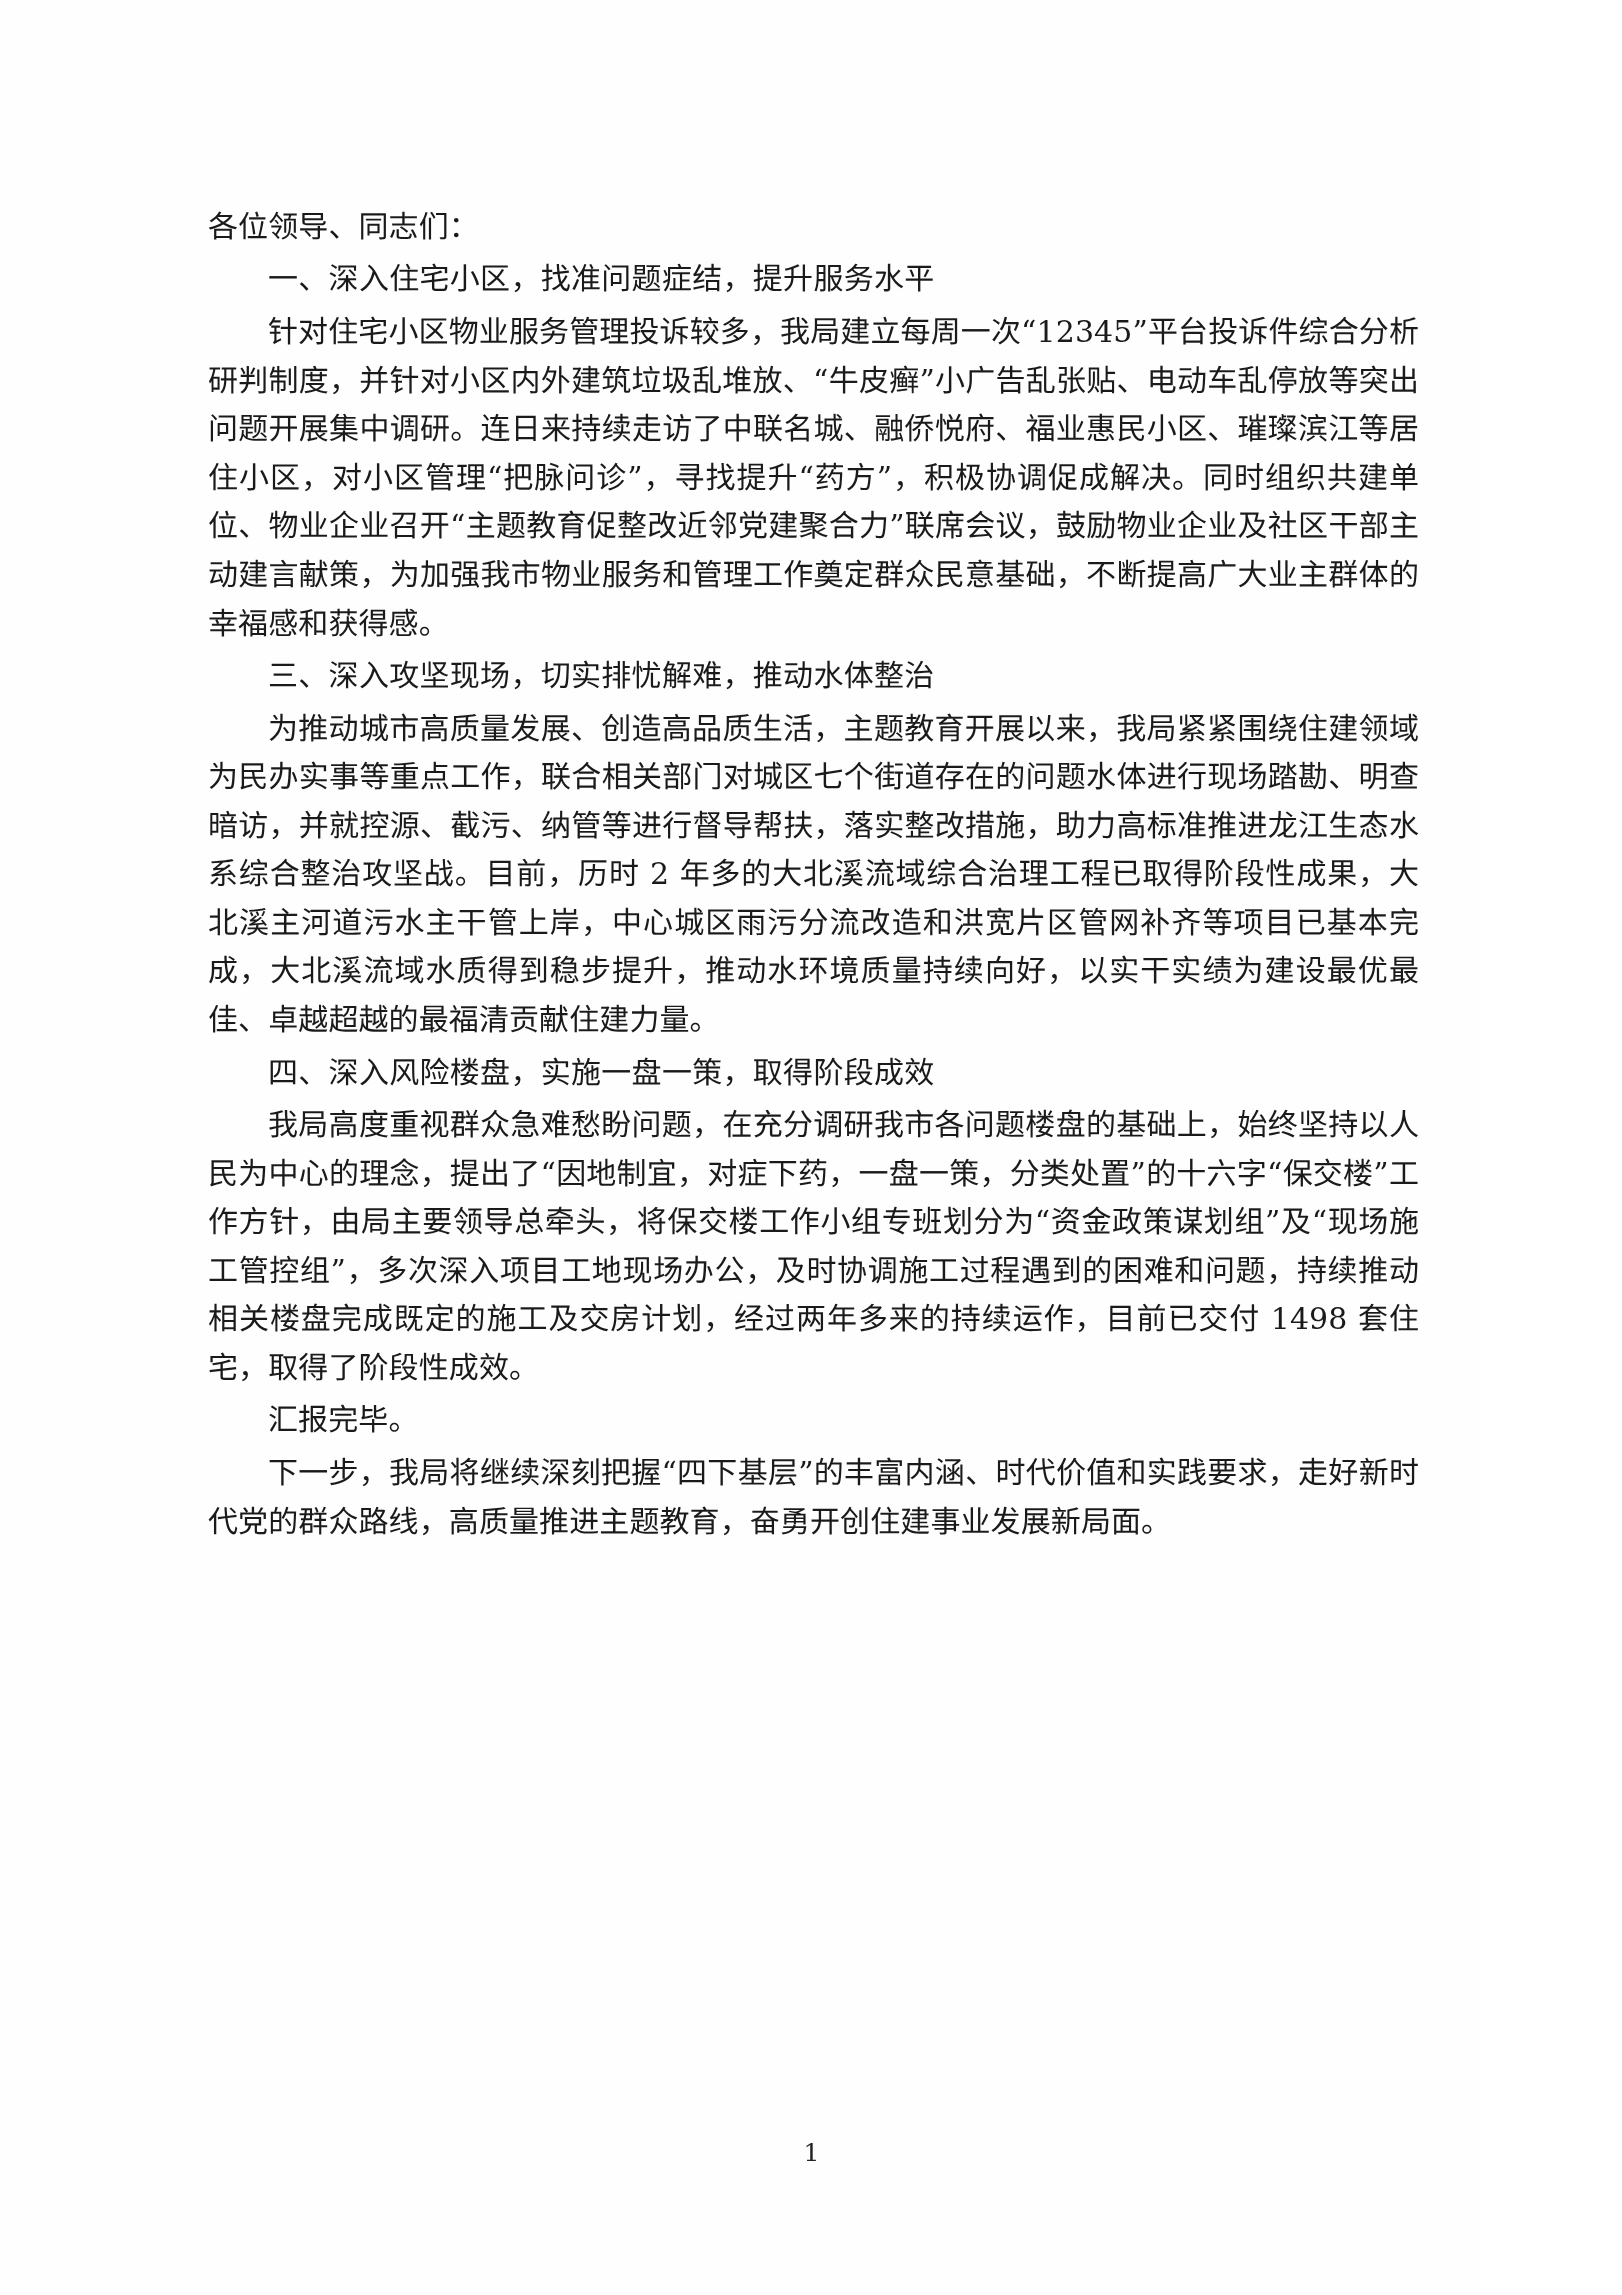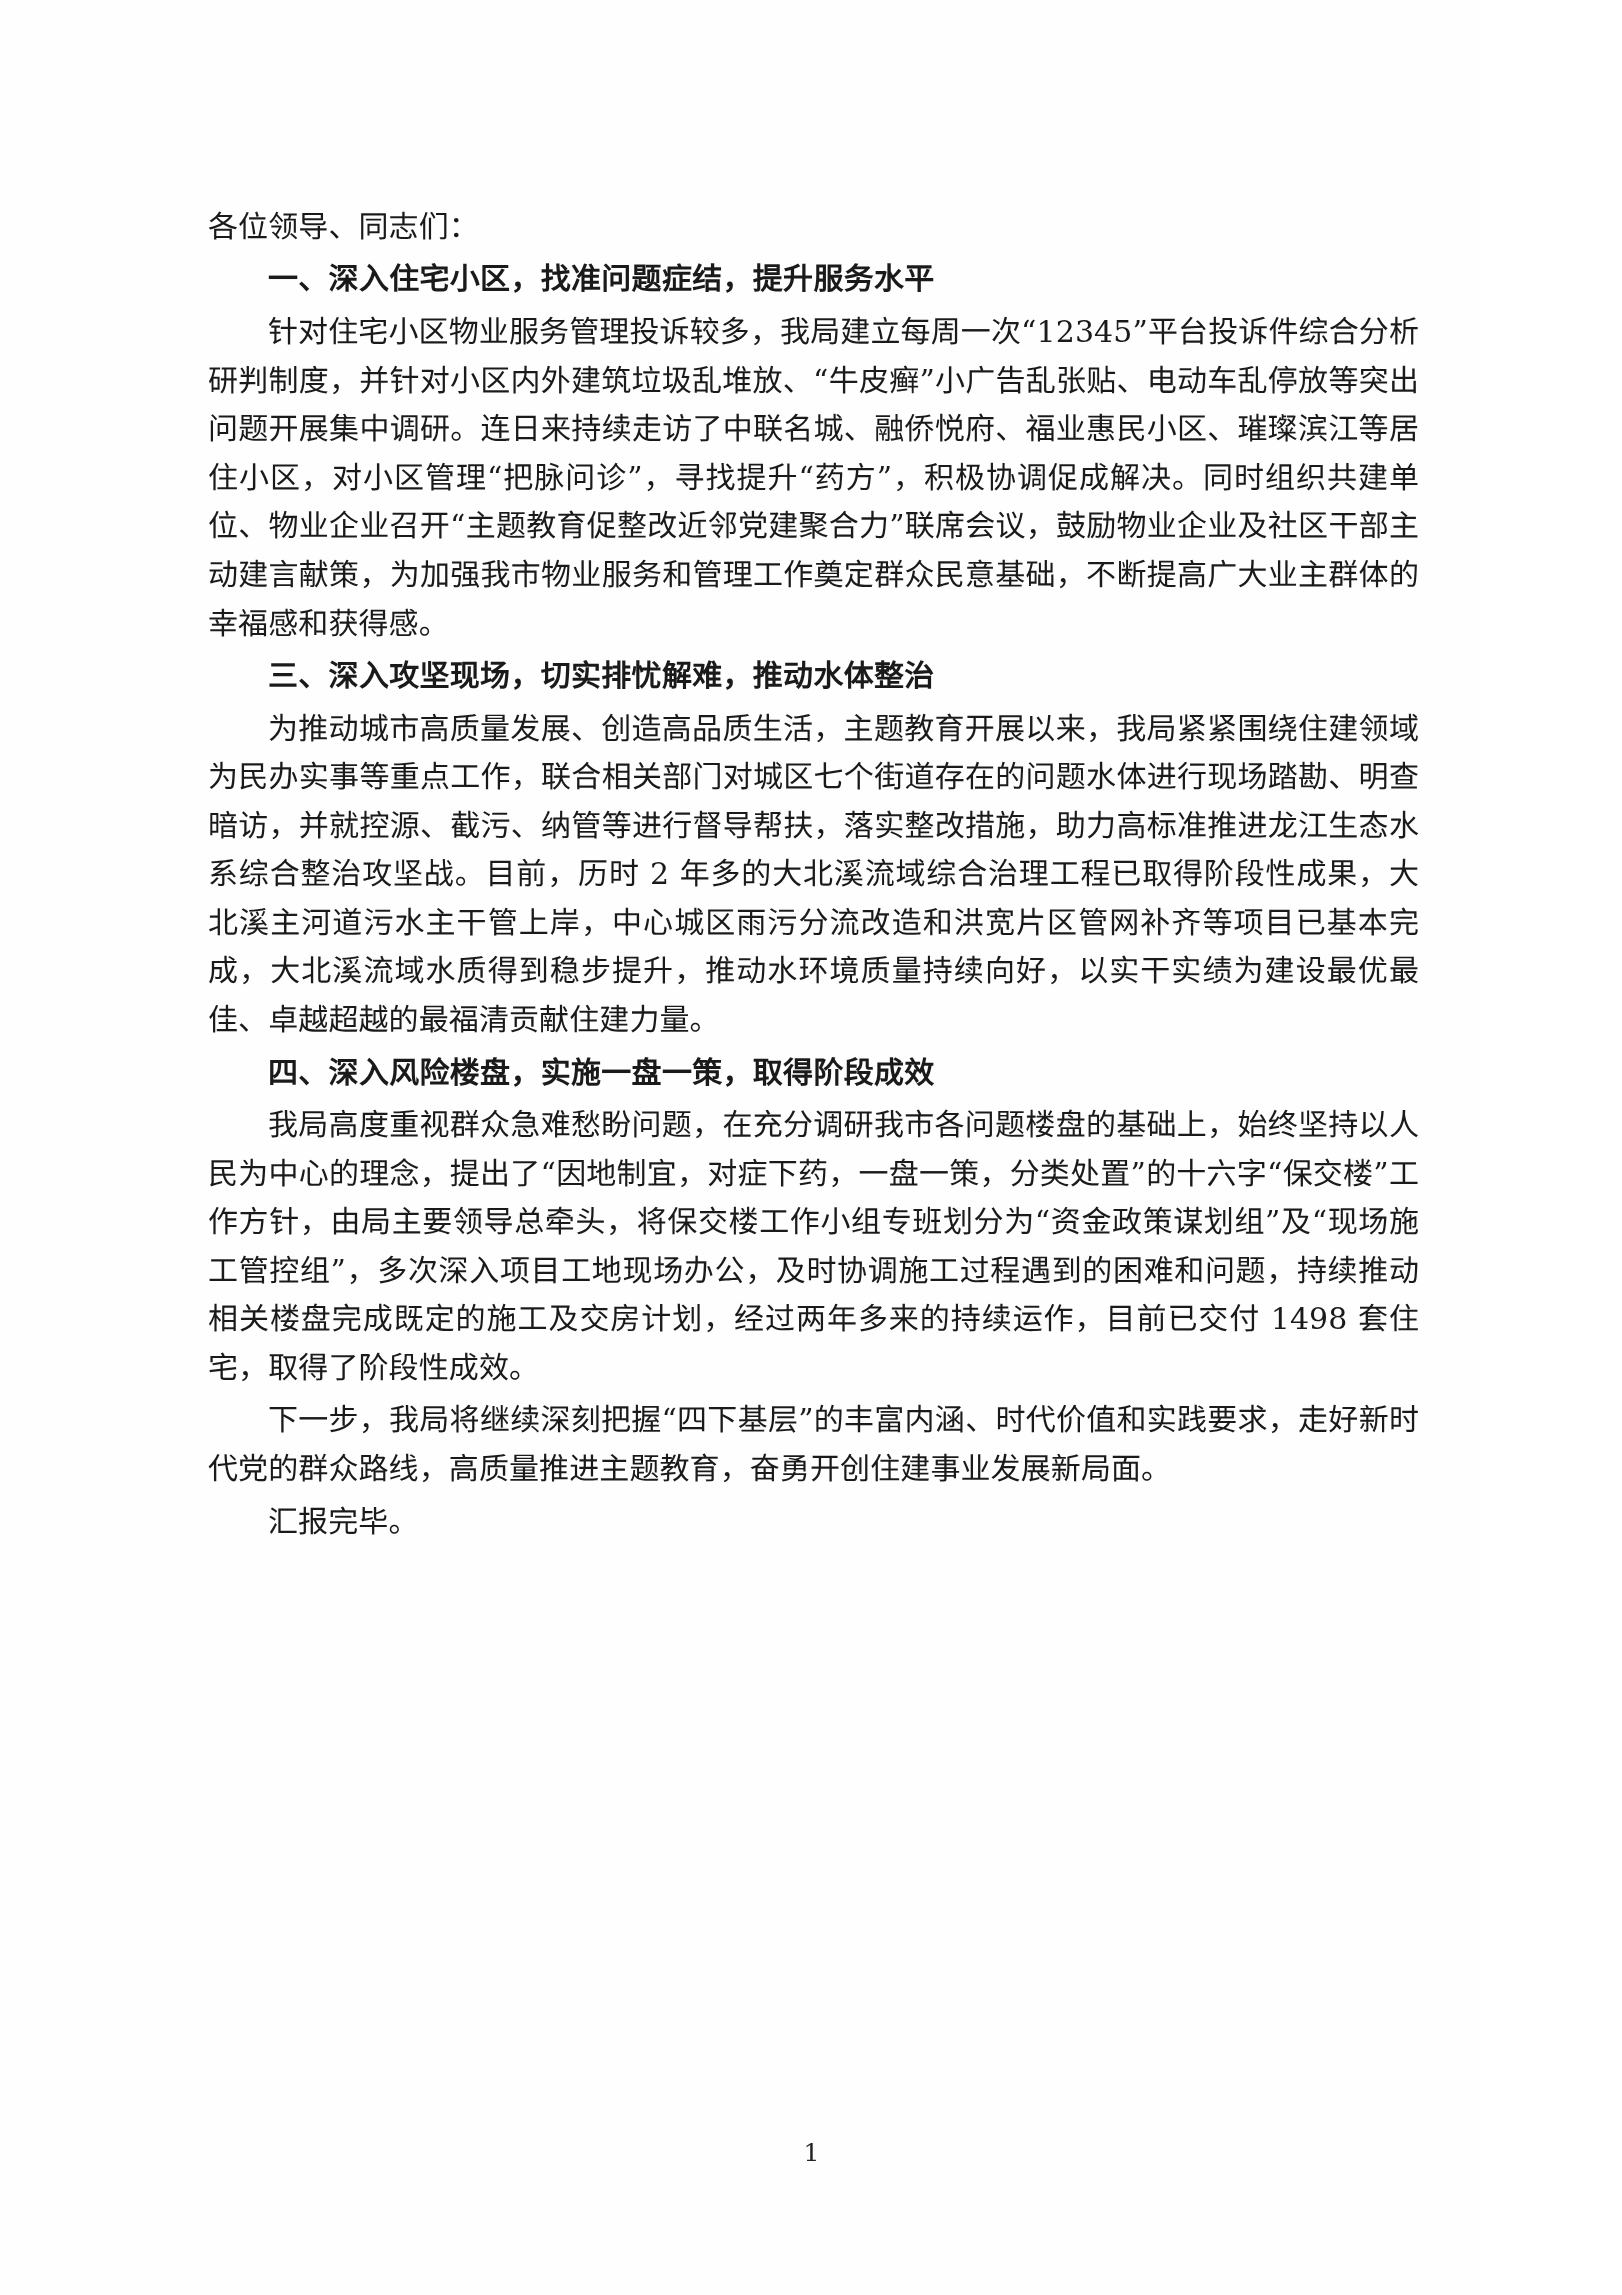--- a/index.html
+++ b/index.html
@@ -35,21 +35,21 @@
     font-size: 30px;
     line-height: 1.62;
     text-align: justify;
     text-justify: inter-ideograph;
     letter-spacing: 0.1px;
   }
   p.indent {
     text-indent: 60px;
   }
   p.heading {
-    font-weight: bold;
+    font-weight: normal;
     text-indent: 60px;
     letter-spacing: 0.3px;
   }
   .page-number {
     position: absolute;
     left: 0;
     width: 1623px;
     top: 2138px;
     text-align: center;
     font-size: 25px;
@@ -73,21 +73,21 @@
 
 
     <p class="heading">三、深入攻坚现场，切实排忧解难，推动水体整治</p>
 
     <p class="indent">为推动城市高质量发展、创造高品质生活，主题教育开展以来，我局紧紧围绕住建领域为民办实事等重点工作，联合相关部门对城区七个街道存在的问题水体进行现场踏勘、明查暗访，并就控源、截污、纳管等进行督导帮扶，落实整改措施，助力高标准推进龙江生态水系综合整治攻坚战。目前，历时 2 年多的大北溪流域综合治理工程已取得阶段性成果，大北溪主河道污水主干管上岸，中心城区雨污分流改造和洪宽片区管网补齐等项目已基本完成，大北溪流域水质得到稳步提升，推动水环境质量持续向好，以实干实绩为建设最优最佳、卓越超越的最福清贡献住建力量。</p>
 
     <p class="heading">四、深入风险楼盘，实施一盘一策，取得阶段成效</p>
 
     <p class="indent">我局高度重视群众急难愁盼问题，在充分调研我市各问题楼盘的基础上，始终坚持以人民为中心的理念，提出了“因地制宜，对症下药，一盘一策，分类处置”的十六字“保交楼”工作方针，由局主要领导总牵头，将保交楼工作小组专班划分为“资金政策谋划组”及“现场施工管控组”，多次深入项目工地现场办公，及时协调施工过程遇到的困难和问题，持续推动相关楼盘完成既定的施工及交房计划，经过两年多来的持续运作，目前已交付 1498 套住宅，取得了阶段性成效。</p>
 
+    <p class="indent">汇报完毕。</p>
+
     <p class="indent">下一步，我局将继续深刻把握“四下基层”的丰富内涵、时代价值和实践要求，走好新时代党的群众路线，高质量推进主题教育，奋勇开创住建事业发展新局面。</p>
-
-    <p class="indent">汇报完毕。</p>
 
   </div>
 
   <div class="page-number">1</div>
 </div>
 
 
 </body></html>

